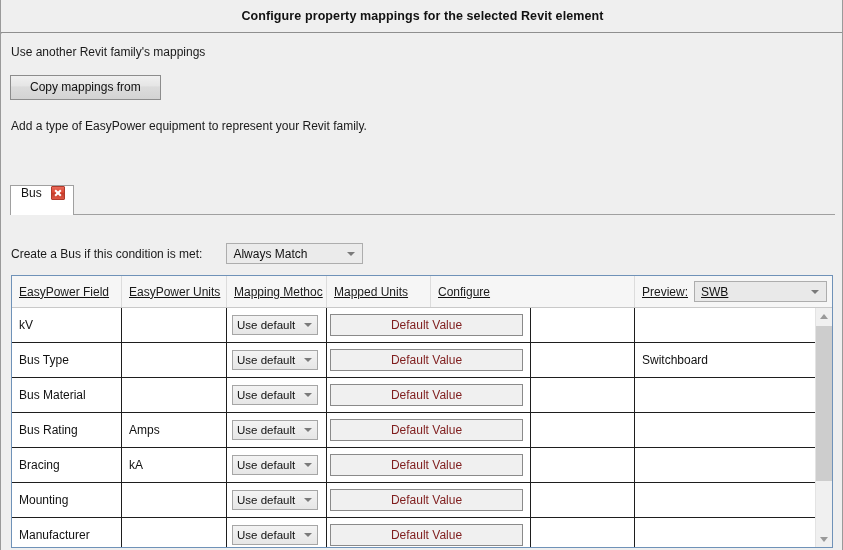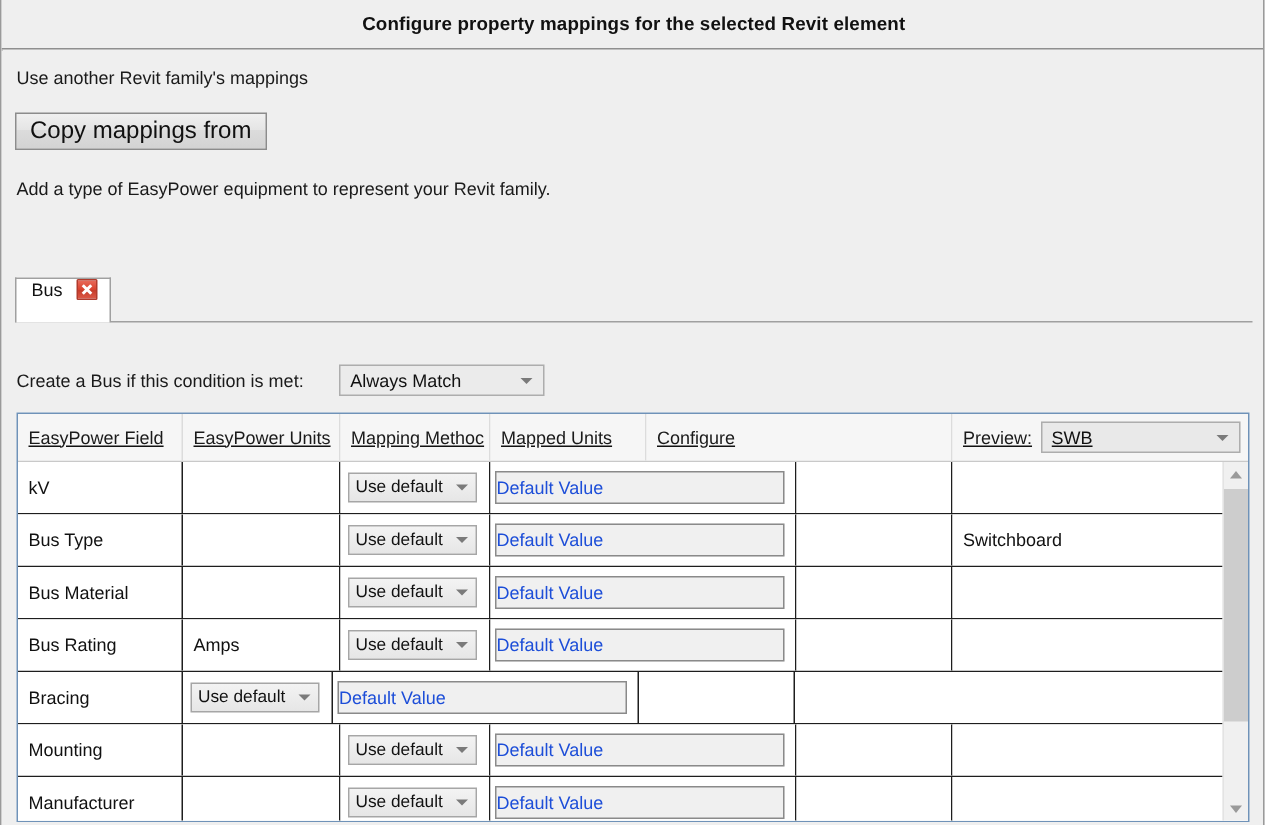--- a/index.html
+++ b/index.html
@@ -68,22 +68,22 @@
   .hint.two { left: 10px; top: 85px; }
 
   
   .btn {
     position: absolute;
     box-sizing: border-box;
     background: linear-gradient(to bottom, #f0f0f0 0%, #e5e5e5 45%, #dcdcdc 46%, #d3d3d3 100%);
     border: 1px solid #8c8c8c;
     color: #101010;
     font-family: "Liberation Sans", sans-serif;
-    font-size: 16px;
-    padding: 0 9px;
+    font-size: 12px;
+    padding: 0 19px;
     height: 24px;
     line-height: 22px;
     text-align: left;
     white-space: nowrap;
     cursor: default;
   }
   .btn.copy-mappings { left: 9px; top: 41px; height: 25px; line-height: 23px; }
   .btn.add-target    { left: 9px; top: 114px; height: 25px; line-height: 23px; }
 
   
@@ -293,24 +293,24 @@
   }
   .gcell.last { border-right: none; }
   .gcell.center-pad { padding-left: 5px; }
 
   .default-btn {
     box-sizing: border-box;
     width: 193px;
     height: 22px;
     background: #f0f0f0;
     border: 1px solid #8a8a8a;
-    color: #1d4ed8;
+    color: #7f1d1d;
     font-size: 12px;
     line-height: 20px;
-    text-align: left;
+    text-align: center;
     cursor: default;
     margin-left: 3px;
   }
 
   
   .vscroll {
     position: absolute;
     right: 0; top: 32px;
     width: 17px;
     height: 240px;
@@ -475,20 +475,21 @@
             </div>
             <div class="gcell" style="width:204px;padding-left:0">
               <div class="default-btn">Default Value</div>
             </div>
             <div class="gcell" style="width:104px"></div>
             <div class="gcell last" style="width:197px"></div>
           </div>
 
           <div class="grow">
             <div class="gcell" style="width:110px">Bracing</div>
+            <div class="gcell" style="width:105px">kA</div>
             <div class="gcell center-pad" style="width:100px">
               <span class="combo row-combo">
                 <span class="combo-text">Use default</span>
                 <span class="chev"></span>
               </span>
             </div>
             <div class="gcell" style="width:204px;padding-left:0">
               <div class="default-btn">Default Value</div>
             </div>
             <div class="gcell" style="width:104px"></div>

